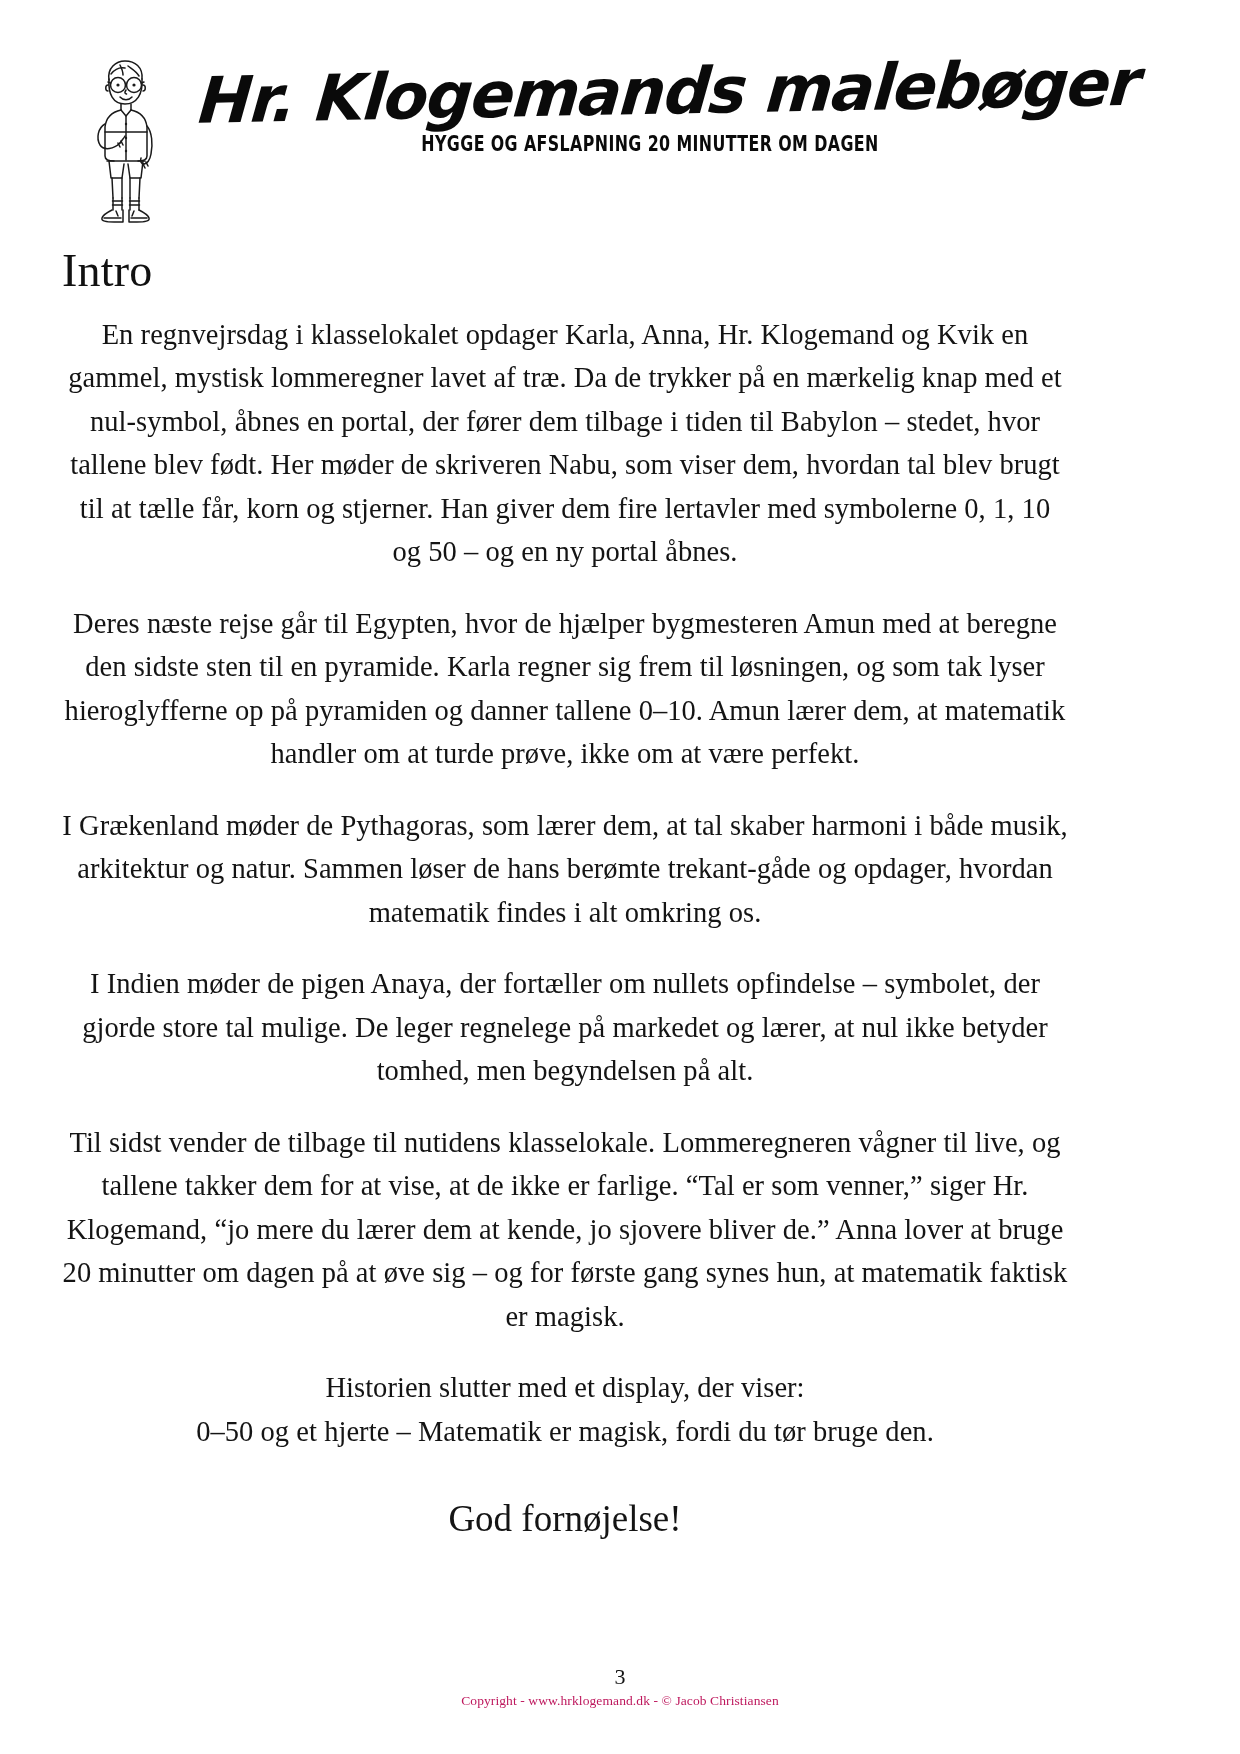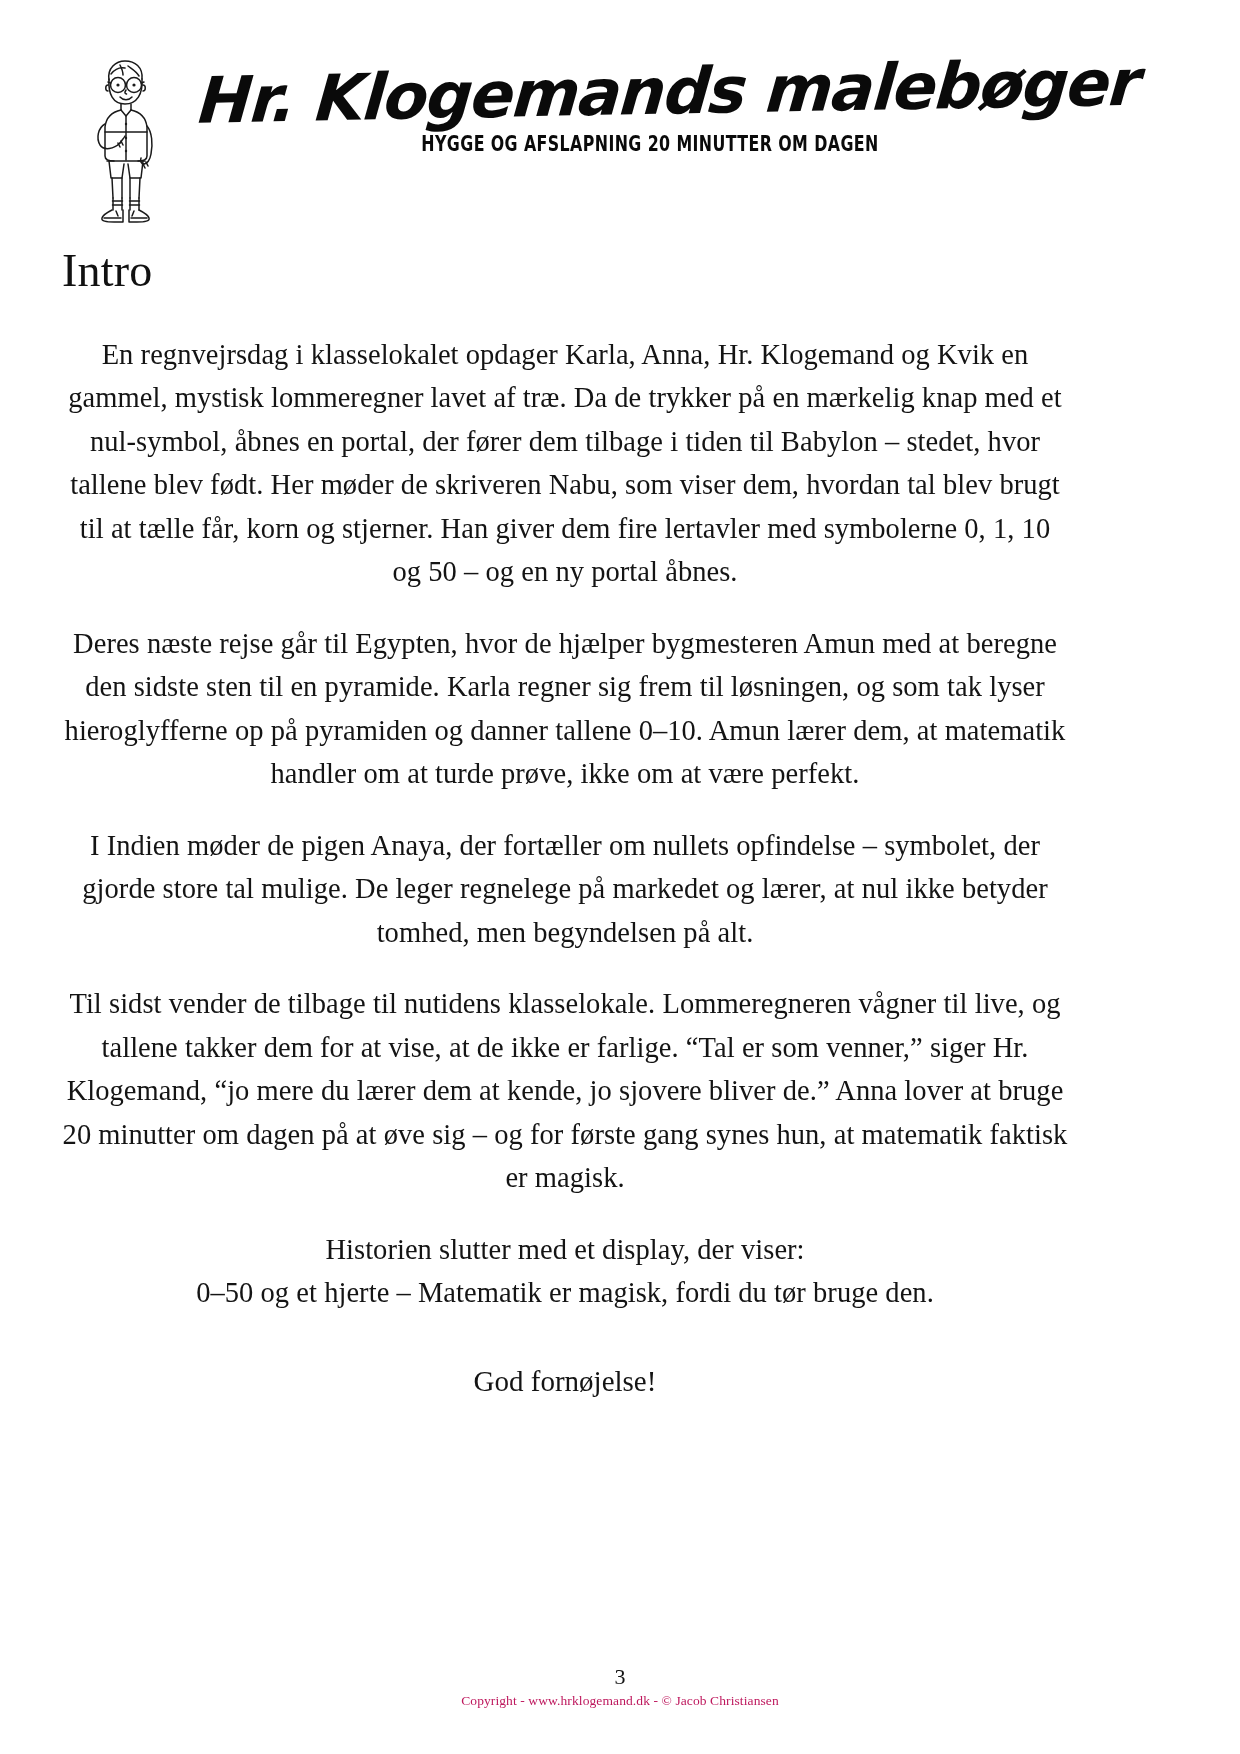--- a/index.html
+++ b/index.html
@@ -77,39 +77,39 @@
     position: absolute;
     left: 62px;
     top: 246px;
     width: 1006px;
   }
   h1.section-title {
     font-family: "Liberation Serif", serif;
     font-weight: 400;
     font-size: 46px;
     line-height: 1.1;
-    margin: 0 0 36px 0;
+    margin: 0 0 16px 0;
     color: #111;
     letter-spacing: 0.2px;
   }
   p.para {
     font-family: "Liberation Serif", serif;
     font-size: 28.5px;
     line-height: 43.5px;
     margin: 0 0 28px 0;
     color: #141414;
     text-align: center;
     hyphens: manual;
     letter-spacing: 0.05px;
   }
   p.para:last-of-type { margin-bottom: 0; }
 
   .closing {
     font-family: "Liberation Serif", serif;
-    font-size: 29px;
+    font-size: 37px;
     line-height: 40px;
     text-align: center;
     margin: 46px 0 0 0;
     color: #141414;
   }
 
   
   .footer {
     position: absolute;
     left: 0;
@@ -219,20 +219,21 @@
       <div class="brand-title">Hr. Klogemands malebøger</div>
       <div class="brand-sub">HYGGE OG AFSLAPNING 20 MINUTTER OM DAGEN</div>
     </div>
   </div>
 
   <div class="content">
     <h1 class="section-title">Intro</h1>
 
     <p class="para">En regnvejrsdag i klasselokalet opdager Karla, Anna, Hr. Klogemand og Kvik en gammel, mystisk lommeregner lavet af træ. Da de trykker på en mærkelig knap med et nul-symbol, åbnes en portal, der fører dem tilbage i tiden til Babylon – stedet, hvor tallene blev født. Her møder de skriveren Nabu, som viser dem, hvordan tal blev brugt til at tælle får, korn og stjerner. Han giver dem fire lertavler med symbolerne 0, 1, 10 og 50 – og en ny portal åbnes.</p>
     <p class="para">Deres næste rejse går til Egypten, hvor de hjælper bygmesteren Amun med at beregne den sidste sten til en pyramide. Karla regner sig frem til løsningen, og som tak lyser hieroglyfferne op på pyramiden og danner tallene 0–10. Amun lærer dem, at matematik handler om at turde prøve, ikke om at være perfekt.</p>
+    <p class="para">I Grækenland møder de Pythagoras, som lærer dem, at tal skaber harmoni i både musik, arkitektur og natur. Sammen løser de hans berømte trekant-gåde og opdager, hvordan matematik findes i alt omkring os.</p>
     <p class="para">I Indien møder de pigen Anaya, der fortæller om nullets opfindelse – symbolet, der gjorde store tal mulige. De leger regnelege på markedet og lærer, at nul ikke betyder tomhed, men begyndelsen på alt.</p>
     <p class="para">Til sidst vender de tilbage til nutidens klasselokale. Lommeregneren vågner til live, og tallene takker dem for at vise, at de ikke er farlige. “Tal er som venner,” siger Hr. Klogemand, “jo mere du lærer dem at kende, jo sjovere bliver de.” Anna lover at bruge 20 minutter om dagen på at øve sig – og for første gang synes hun, at matematik faktisk er magisk.</p>
     <p class="para" style="white-space: pre-line; margin-top: 12px;">Historien slutter med et display, der viser:
 0–50 og et hjerte – Matematik er magisk, fordi du tør bruge den.</p>
 
     <p class="closing">God fornøjelse!</p>
   </div>
 
   <div class="footer">
     <div class="page-number">3</div>

